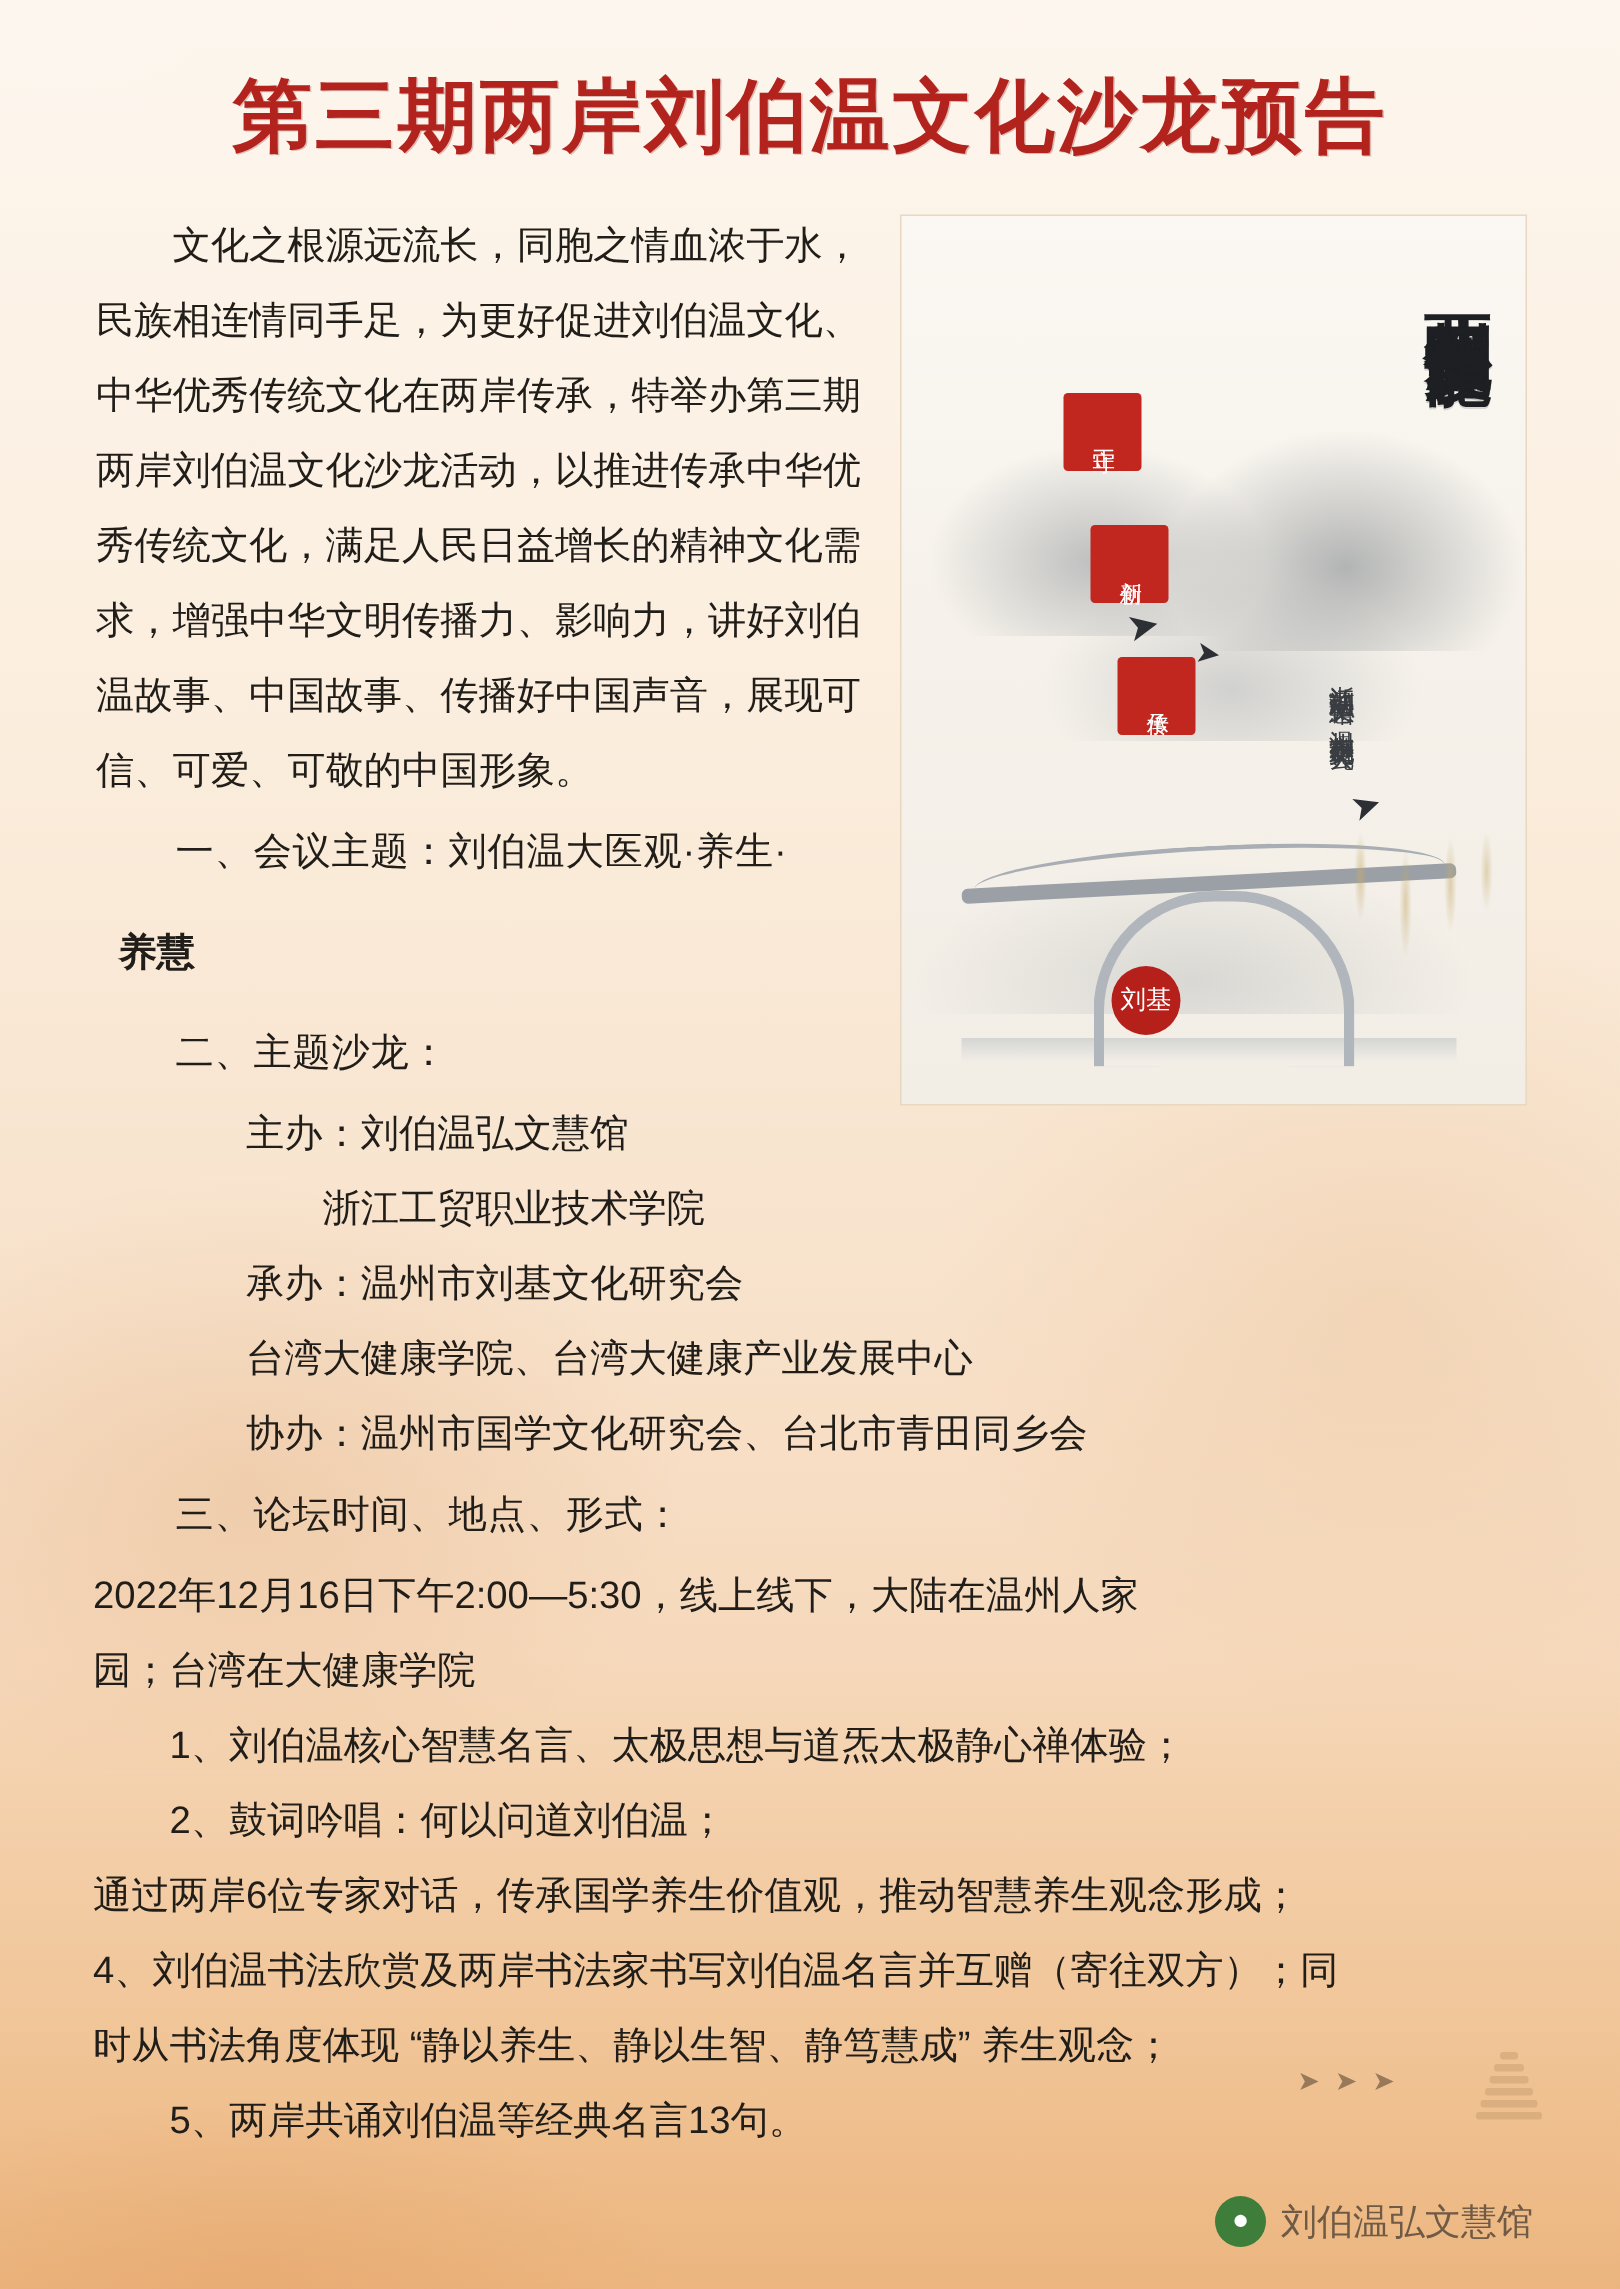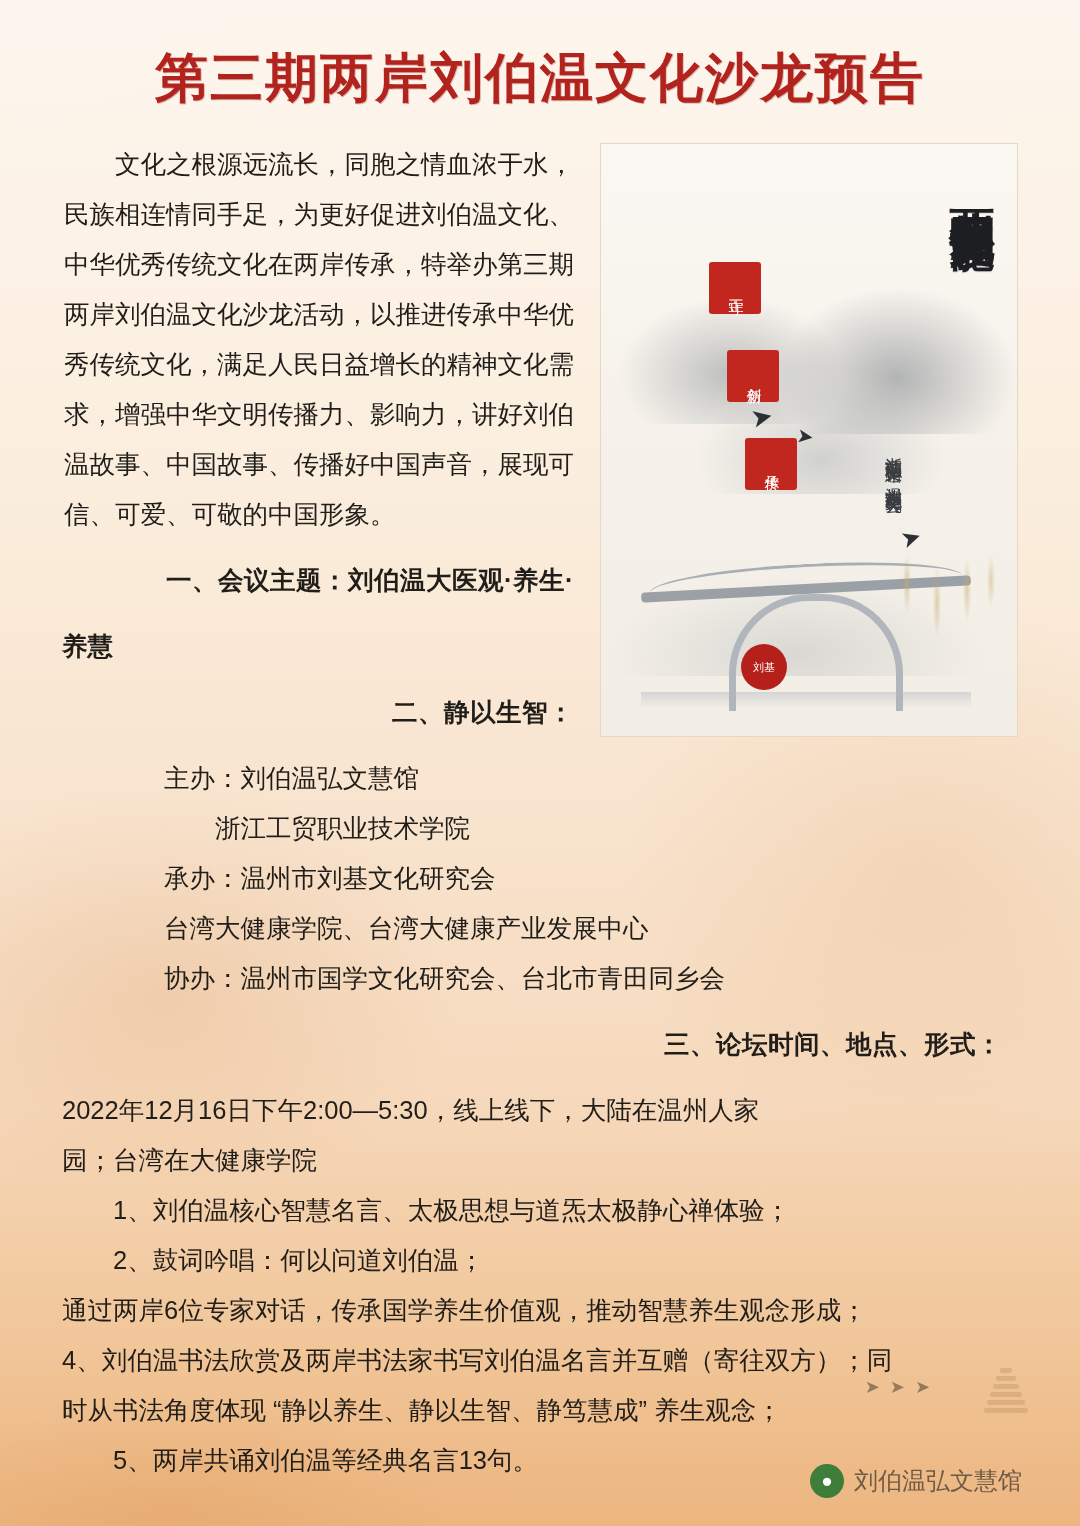--- a/index.html
+++ b/index.html
@@ -196,46 +196,45 @@
   .poster .seal.offset2 { margin-left: 36px; }
   .poster .logo-seal {
     position: absolute;
     left: 140px;
     bottom: 46px;
     width: 46px;
     height: 46px;
     border-radius: 50%;
     background: #b5201a;
     color: #fff;
-    font-size: 11px;
+    font-size: 17px;
     display: flex;
     align-items: center;
     justify-content: center;
     text-align: left;
     line-height: 1.1;
   }
 
   p.para {
     margin: 2px;
     text-indent: 2em;
     text-align: justify;
   }
   p.flat {
     margin: 0;
     text-indent: 0;
   }
   .heading {
-    margin: 16px;
-    font-weight: bold;
+    margin: 4px;
+    font-weight: normal;
     text-indent: 2em;
     letter-spacing: 0.5px;
-    text-align: right;
   }
   .heading-cont {
-    margin: 0;
+    margin: 17px;
     font-weight: bold;
     text-indent: 0;
   }
   .indent-1 { margin: 0; text-indent: 4em; }
   .indent-2 { margin: 0; text-indent: 6em; }
   .item { margin: 0; text-indent: 2em; }
 
   .footer-brand {
     position: absolute;
     right: 58px;
@@ -325,21 +324,21 @@
       <div class="swallow s3">➤</div>
 
       <div class="logo-seal">刘基</div>
     </div>
 
     <p class="para">文化之根源远流长，同胞之情血浓于水，民族相连情同手足，为更好促进刘伯温文化、中华优秀传统文化在两岸传承，特举办第三期两岸刘伯温文化沙龙活动，以推进传承中华优秀传统文化，满足人民日益增长的精神文化需求，增强中华文明传播力、影响力，讲好刘伯温故事、中国故事、传播好中国声音，展现可信、可爱、可敬的中国形象。</p>
 
     <p class="heading">一、会议主题：刘伯温大医观·养生·</p>
     <p class="heading-cont">养慧</p>
 
-    <p class="heading">二、静以生智：</p>
+    <p class="heading">二、主题沙龙：</p>
     <p class="indent-1">主办：刘伯温弘文慧馆</p>
     <p class="indent-2">浙江工贸职业技术学院</p>
     <p class="indent-1">承办：温州市刘基文化研究会</p>
     <p class="indent-1">台湾大健康学院、台湾大健康产业发展中心</p>
     <p class="indent-1">协办：温州市国学文化研究会、台北市青田同乡会</p>
 
     <p class="heading">三、论坛时间、地点、形式：</p>
     <p class="flat">2022年12月16日下午2:00—5:30，线上线下，大陆在温州人家</p>
     <p class="flat">园；台湾在大健康学院</p>
 

